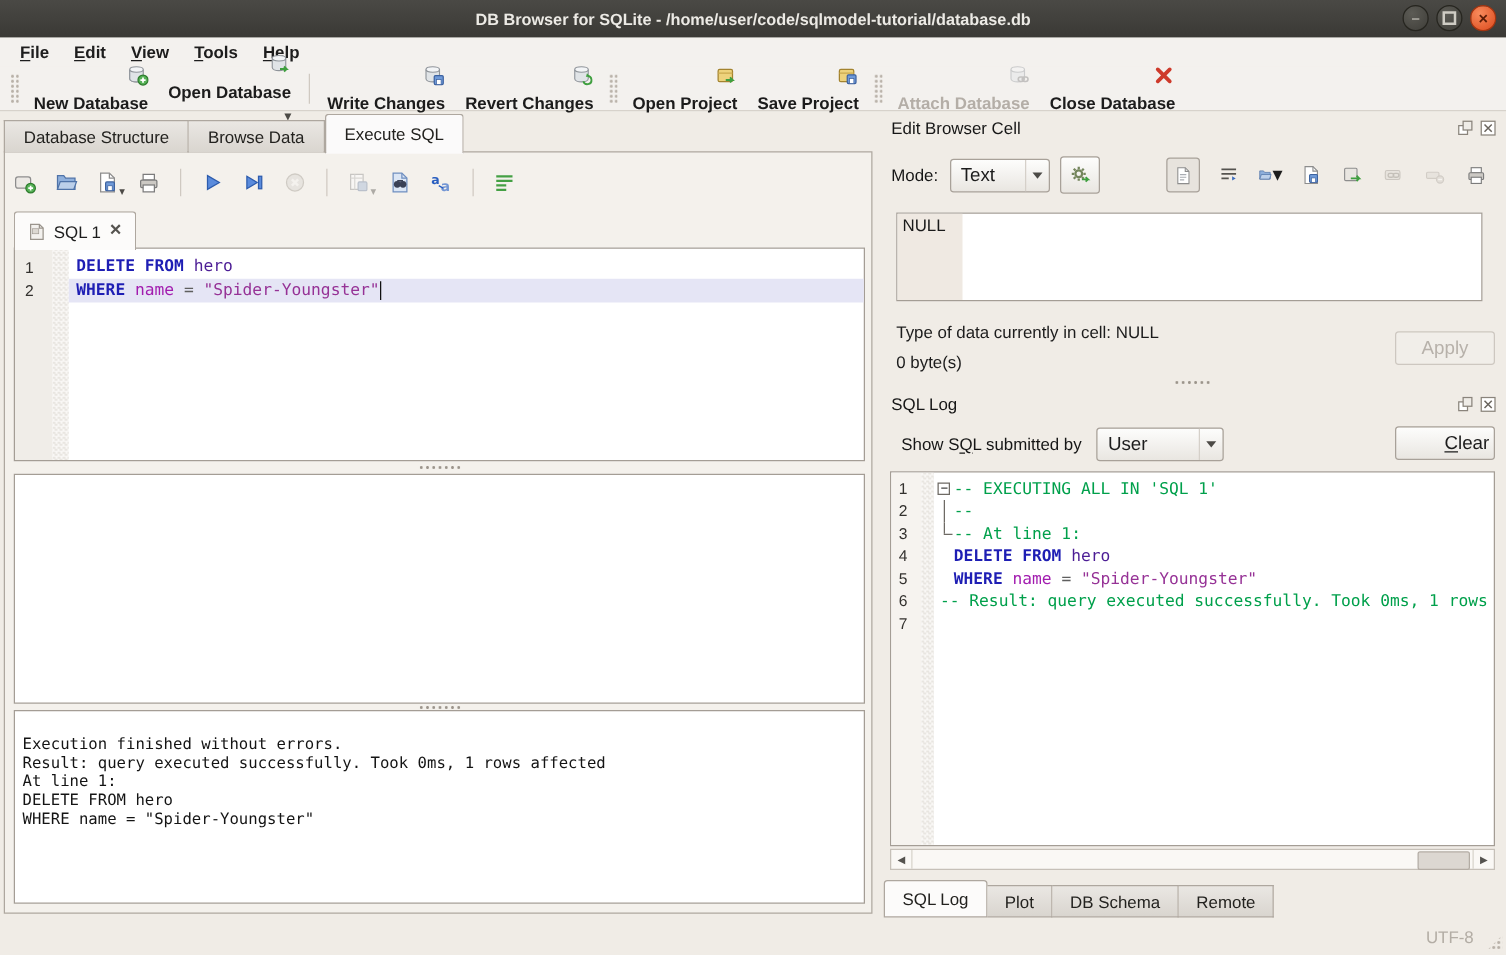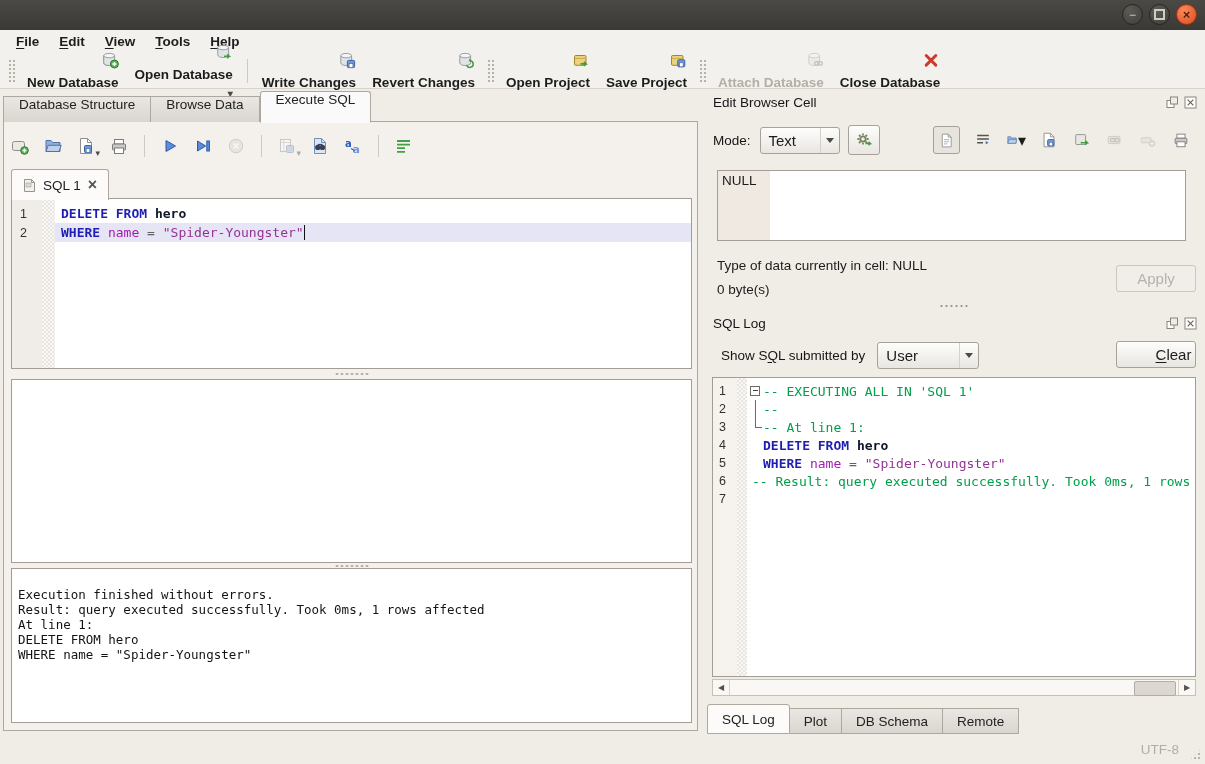--- a/index.html
+++ b/index.html
@@ -27,21 +27,21 @@
   .tool-btn.disabled{color:#b4aea7;}
   .tool-btn.disabled svg{opacity:.4;}
   .dd-arrow{font-size:10px;color:#4c4a46;margin-left:2px;align-self:flex-end;}
 
   
   .main-left{position:absolute;left:0;top:89px;width:703px;height:646px;}
   .main-right{position:absolute;left:703px;top:89px;width:502px;height:646px;}
 
   
   .tabbar{position:absolute;left:3px;top:0;height:33px;display:flex;align-items:flex-end;z-index:3;}
-  .tab{height:25px;display:flex;align-items:flex-start;padding:0 15px;font-size:13.5px;background:linear-gradient(#eae7e3,#d9d5cf);border:1px solid #aea79f;border-bottom:none;margin-right:0;color:#23221f;}
+  .tab{height:25px;display:flex;align-items:center;padding:0 15px;font-size:13.5px;background:linear-gradient(#eae7e3,#d9d5cf);border:1px solid #aea79f;border-bottom:none;margin-right:0;color:#23221f;}
   .tab + .tab{border-left:none;}
   .tab.active{height:30px;background:#fbfafa;border:1px solid #aea79f;border-bottom:1px solid #fbfafa;margin-bottom:-1px;border-top-left-radius:3px;border-top-right-radius:3px;}
 
   .page-frame{position:absolute;left:3px;top:32px;width:695px;height:610px;background:#f4f1ec;border:1px solid #aea79f;box-sizing:border-box;}
 
   
   .sql-toolbar{position:absolute;left:6px;top:7px;height:34px;display:flex;align-items:center;gap:13px;}
   .sicon{width:20px;height:20px;display:flex;align-items:center;justify-content:center;position:relative;}
   .sicon .mini-dd{position:absolute;right:-4px;bottom:-2px;font-size:9px;color:#4c4a46;}
   .ssep{width:1px;height:22px;background:#cfc9c1;margin:0 2px;}
@@ -57,21 +57,21 @@
   .ed-gutter{position:absolute;left:0;top:0;bottom:0;width:30px;background:#f0ede8;}
   .ed-fold{position:absolute;left:30px;top:0;bottom:0;width:13px;background:repeating-conic-gradient(#e9e6e1 0% 25%,#f9f7f5 0% 50%) 0 0/4px 4px;}
   .ed-lines{position:absolute;left:0;right:0;top:5px;}
   .ed-row{height:19px;display:flex;align-items:center;font-family:"DejaVu Sans Mono",monospace;font-size:13px;position:relative;}
   .ed-num{width:30px;box-sizing:border-box;padding-left:8px;font-family:"Liberation Sans",sans-serif;font-size:12.5px;color:#33312e;z-index:1;}
   .ed-code{margin-left:13px;padding-left:6px;white-space:pre;z-index:1;display:flex;align-items:center;}
   .ed-row .hl{position:absolute;left:43px;right:0;top:0;bottom:0;background:#e5e5f5;}
   .cursor{display:inline-block;width:1.5px;height:15px;background:#111;margin-left:0px;vertical-align:middle;}
 
   .tk-kw{color:#1e1eb4;font-weight:bold;}
-  .tk-tbl{color:#0f172a;font-weight:bold;}
+  .tk-tbl{color:#4c1d95;font-weight:normal;}
   .tk-id{color:#a21caf;}
   .tk-op{color:#5f5f5f;}
   .tk-str{color:#963296;}
   .tk-comment{color:#00a04b;}
   .tk-plain{color:#222;}
 
   .hsplit{position:absolute;left:7px;width:681px;height:9px;display:flex;align-items:center;justify-content:center;}
   .hsplit .dots{width:34px;height:4px;background-image:radial-gradient(circle,#9c958c 1px,transparent 1.2px);background-size:5px 4px;background-position:center;}
 
   .results-box{position:absolute;left:7px;top:257px;width:681px;height:184px;background:#fff;border:1px solid #a49d95;box-sizing:border-box;}
@@ -144,20 +144,21 @@
   .size-grip{position:absolute;right:3px;bottom:3px;width:13px;height:13px;background-image:radial-gradient(circle,#b9b2a9 1px,transparent 1.3px);background-size:4px 4px;clip-path:polygon(100% 0,100% 100%,0 100%);}
 
   svg{display:block;}
 </style>
 </head>
 <body>
 
 <div class="window">
 
   <div class="titlebar">
+    <div class="title">DB Browser for SQLite - /home/user/code/sqlmodel-tutorial/database.db</div>
     <div class="win-btns">
       <div class="win-btn dark">
           <span>−</span>
         </div>
       <div class="win-btn dark">
           <span class="maxsq"></span>
         </div>
       <div class="win-btn close">
           <span>×</span>
         </div>

